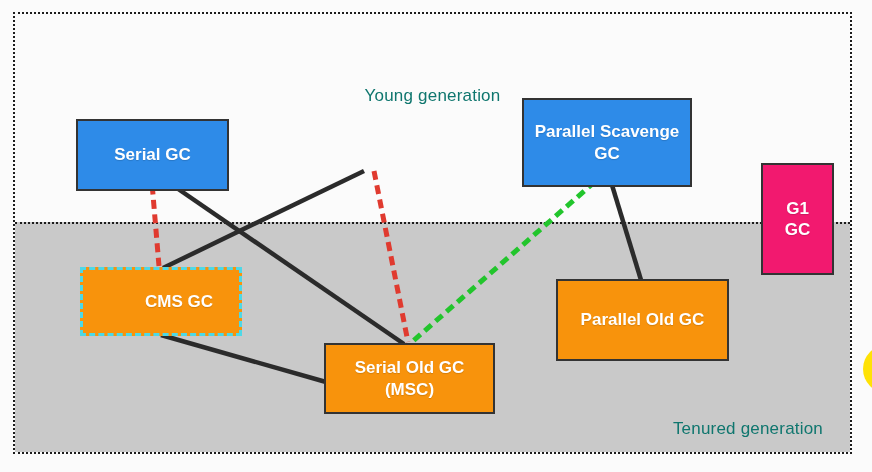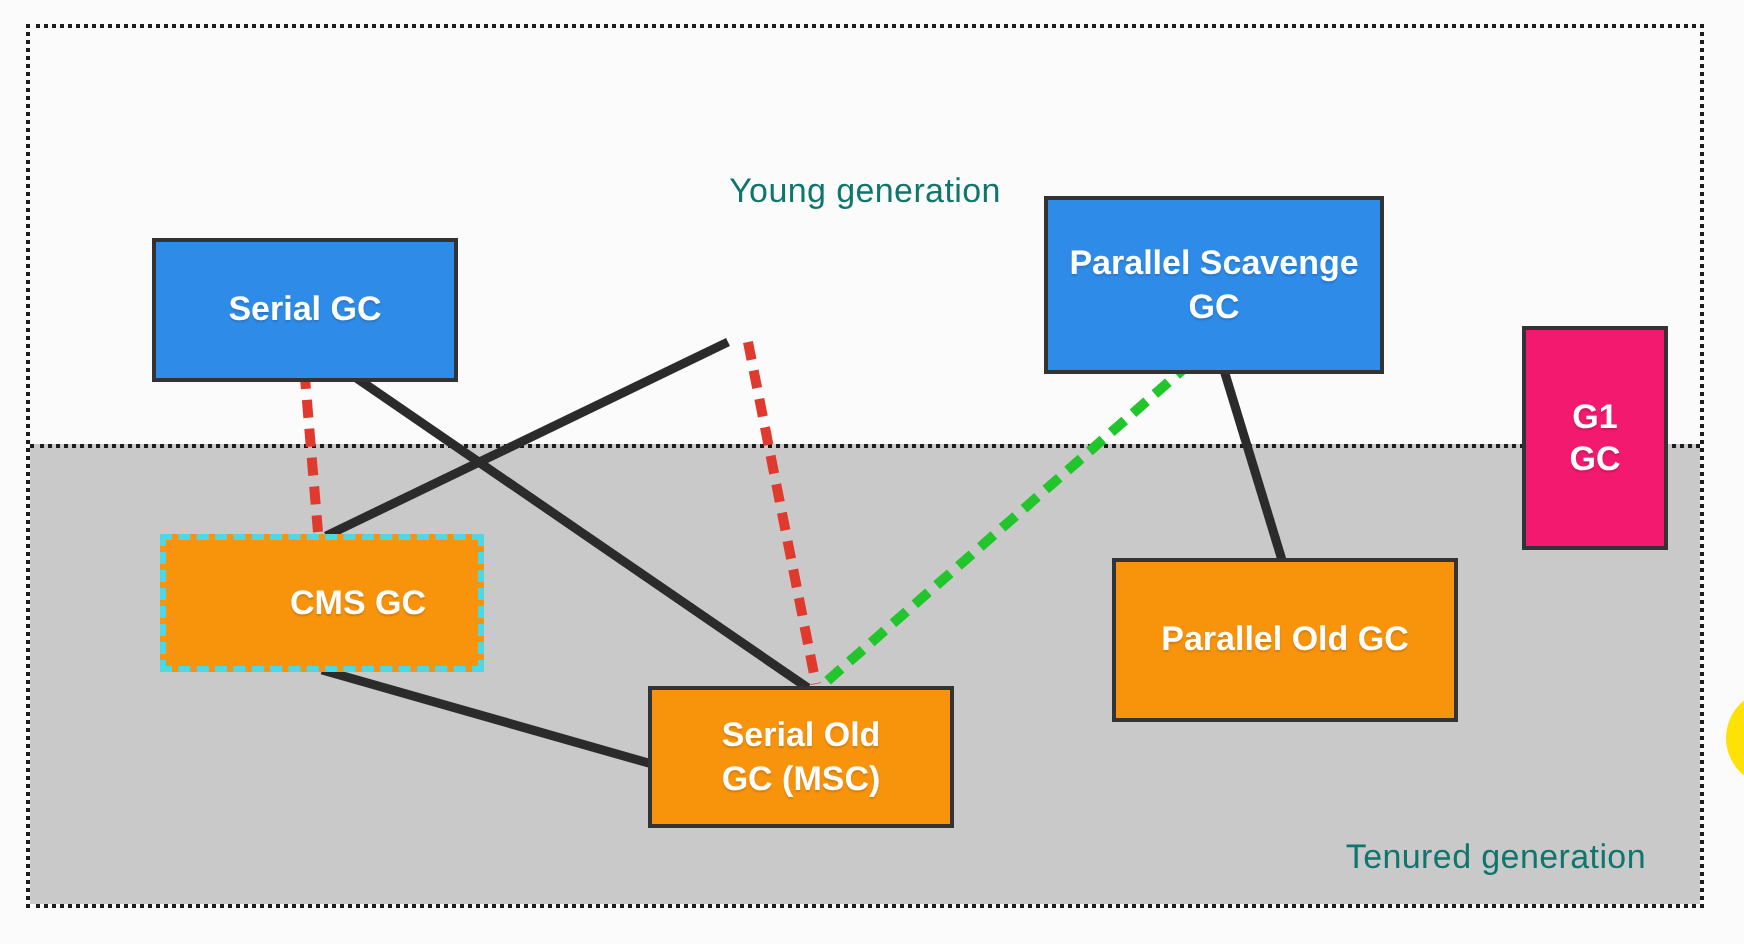--- a/index.html
+++ b/index.html
@@ -63,21 +63,21 @@
   }
   .node-blue   { background: #2e8be8; }
   .node-orange { background: #f8930c; }
   .node-pink   { background: #f2196f; }
   .node-serial      { left: 76px;  top: 99px;  width: 153px; height: 72px; margin-top: 20px; }
   .node-parnew      { left: 283px; top: 100px; width: 174px; height: 71px; }
   .node-pscavenge   { left: 522px; top: 98px;  width: 170px; height: 89px; padding: 0 10px; }
   .node-g1          { left: 761px; top: 163px; width: 73px;  height: 112px; padding: 0 18px; }
   .node-cms         { left: 80px;  top: 267px; width: 162px; height: 69px;
                       border: 3px dashed #4ed8e6; padding-left: 36px; }
-  .node-serialold   { left: 324px; top: 343px; width: 153px; height: 71px; padding: 0 22px; }
+  .node-serialold   { left: 324px; top: 343px; width: 171px; height: 71px; padding: 0 22px; }
   .node-parallelold { left: 556px; top: 279px; width: 173px; height: 82px; }
   .yellow-blob {
     position: absolute;
     left: 863px; top: 345px;
     width: 48px; height: 48px;
     border-radius: 50%;
     background: #ffe205;
   }
 </style>
 </head>

